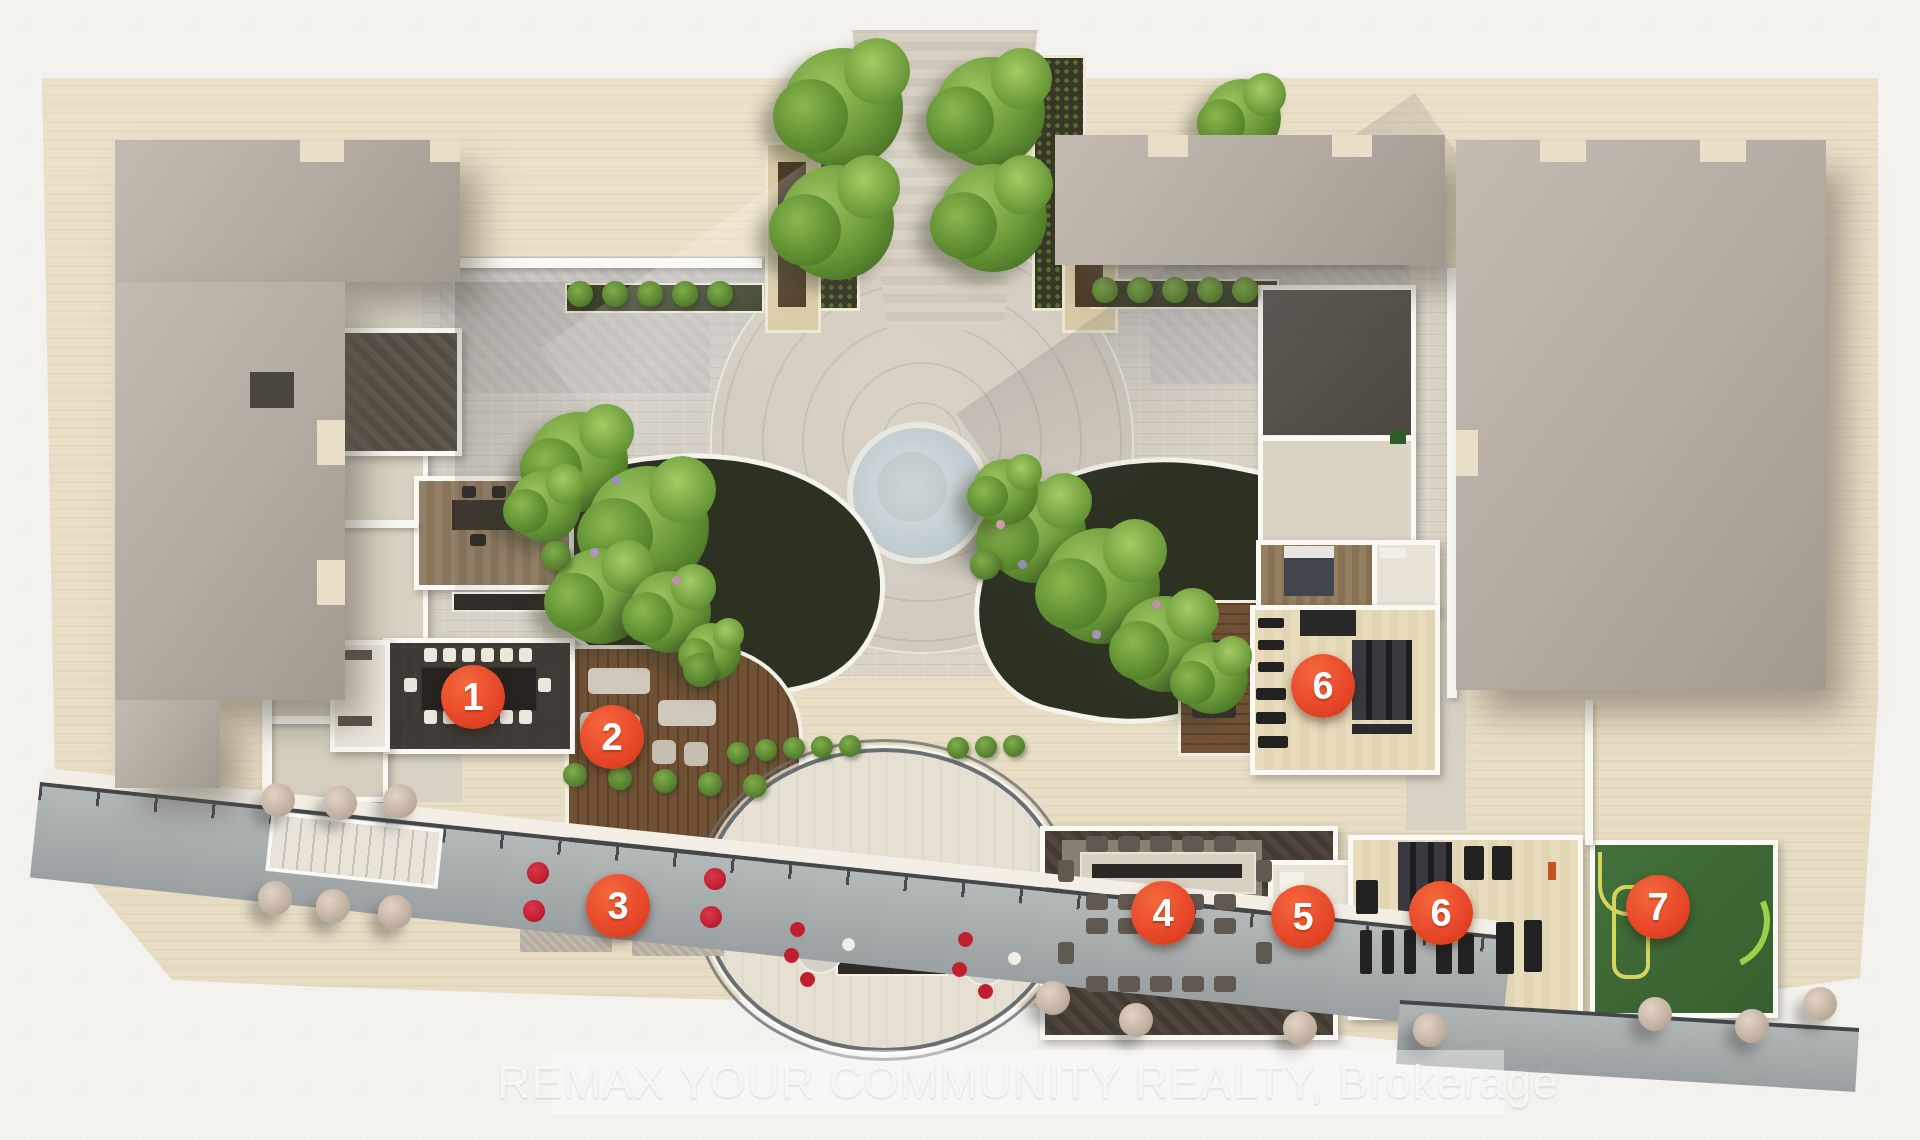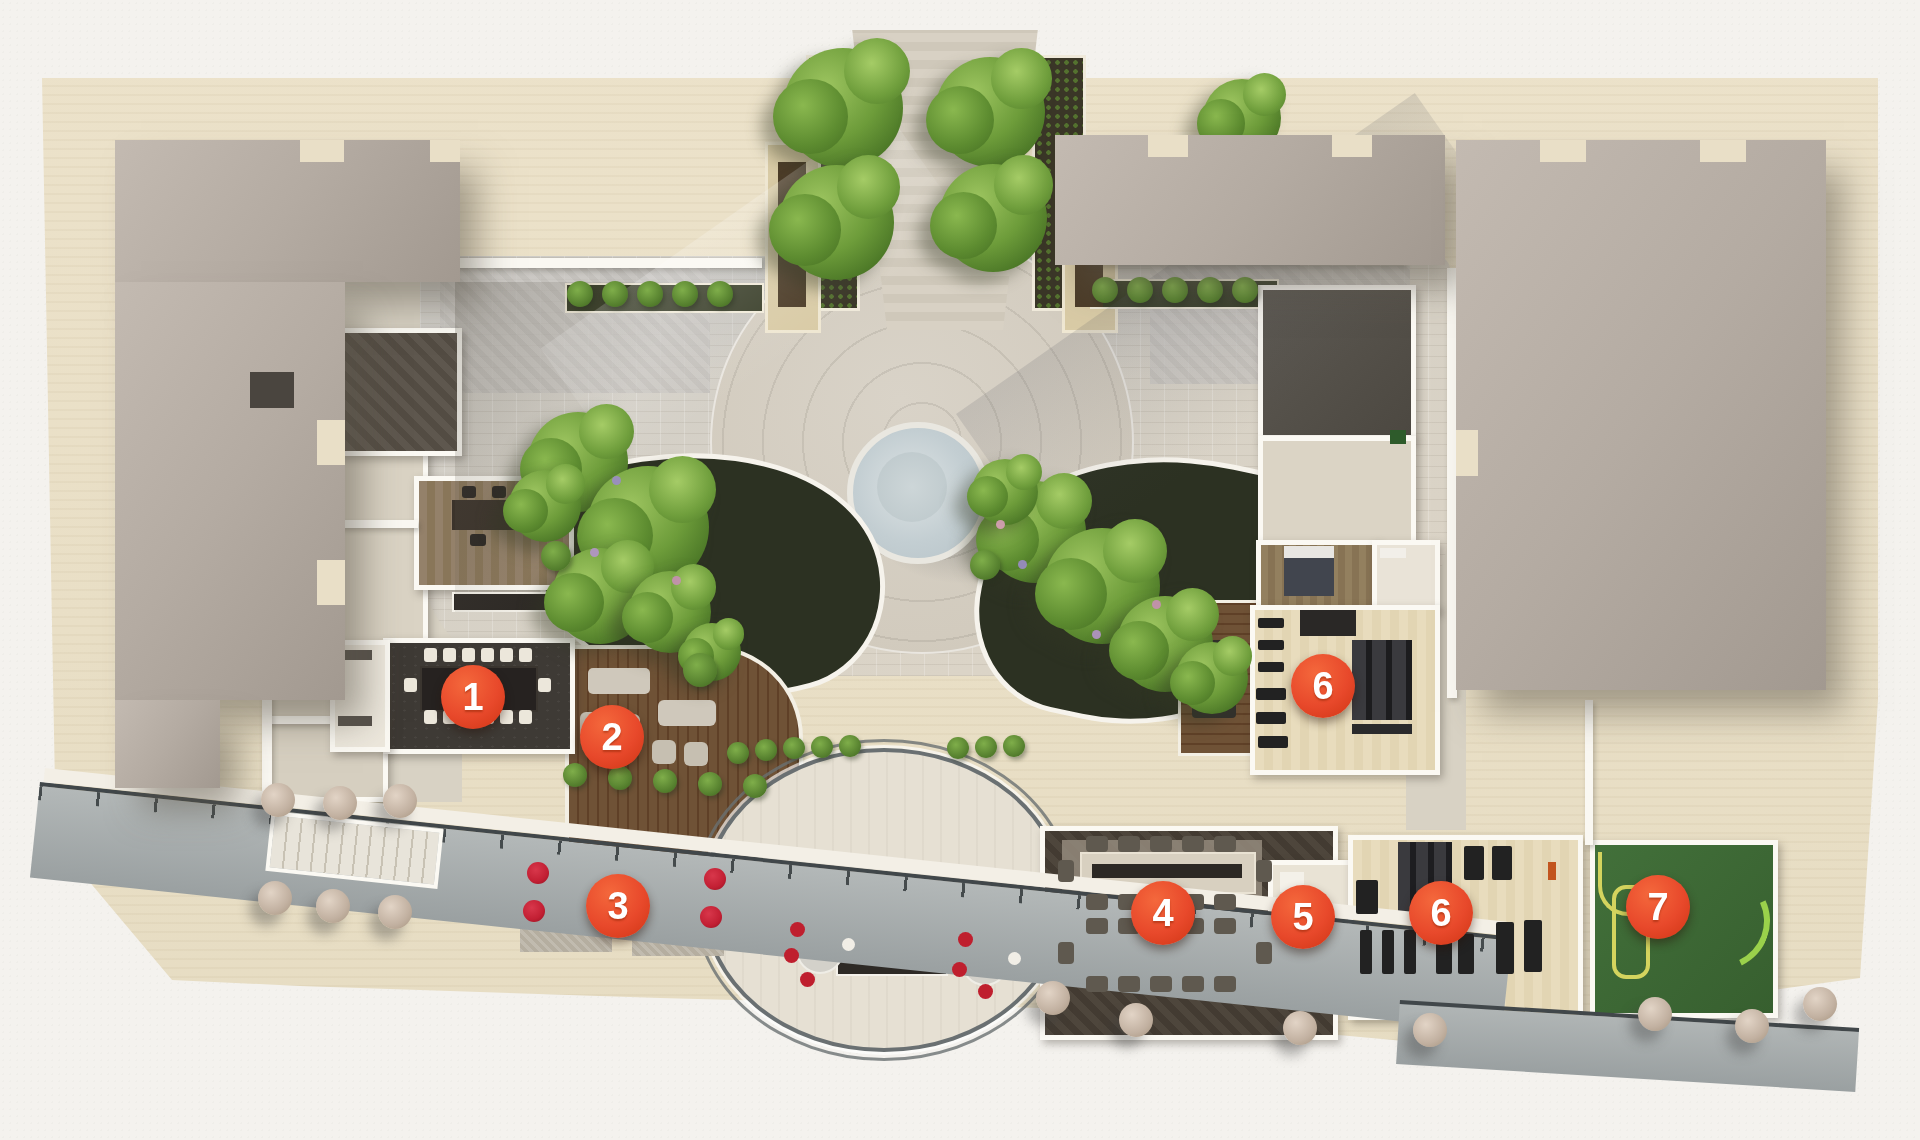--- a/index.html
+++ b/index.html
@@ -385,13 +385,16 @@
       <div class="marker" style="left: 441px; top: 665px;">1</div>
       <div class="marker" style="left: 580px; top: 705px;">2</div>
       <div class="marker" style="left: 586px; top: 874px;">3</div>
       <div class="marker" style="left: 1131px; top: 881px;">4</div>
       <div class="marker" style="left: 1271px; top: 885px;">5</div>
       <div class="marker" style="left: 1291px; top: 654px;">6</div>
       <div class="marker" style="left: 1409px; top: 881px;">6</div>
       <div class="marker" style="left: 1626px; top: 875px;">7</div>
     </div>
 
+  <div class="watermark-band">
+    <span class="watermark-text">REMAX YOUR COMMUNITY REALTY, Brokerage</span>
+  </div>
 </div>
 
 </body></html>

